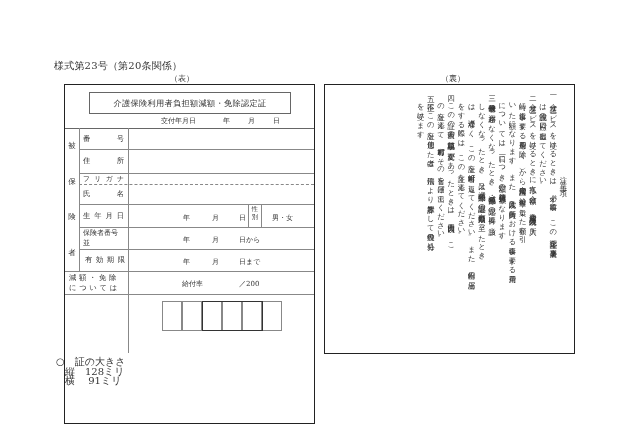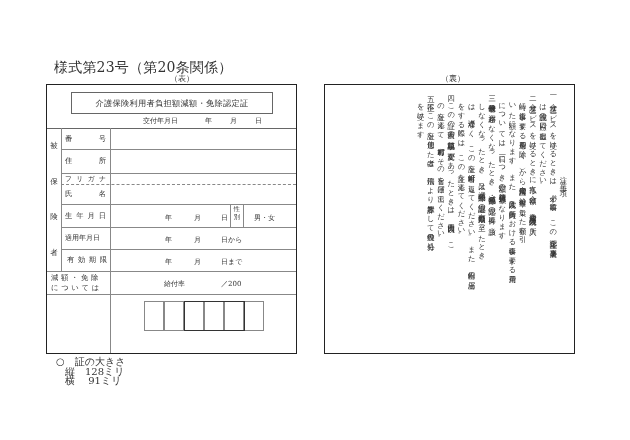--- a/index.html
+++ b/index.html
@@ -1,25 +1,25 @@
 <!DOCTYPE html>
 <html><head>
   <meta charset="utf-8">
   <style>
     html, body { margin:0; padding:0; }
     body { width:630px; height:440px; background:#ffffff; position:relative; overflow:hidden;
            font-family:"DejaVu Serif","Liberation Serif",serif; color:#333; }
     .abs { position:absolute; }
-    .form-id { left:54px; top:59px; font-size:14px; letter-spacing:0.2px; }
+    .form-id { left:54px; top:59px; font-size:10px; letter-spacing:0.2px; }
     .side-label { font-size:8px; top:73px; }
     .front-label { left:170px; }
     .back-label { left:441px; }
 
     
-    .front { left:46px; top:84px; width:251px; height:270px; border:1.3px solid #222; box-sizing:border-box; }
+    .front { left:64px; top:84px; width:251px; height:340px; border:1.3px solid #222; box-sizing:border-box; }
     .title-box { left:24px; top:7px; width:202px; height:22px; border:1px solid #666; box-sizing:border-box;
                  display:flex; align-items:center; justify-content:center; font-size:8.2px; letter-spacing:0.3px; }
     .issue-row { left:0; top:31px; width:100%; height:12px; font-size:7px; }
     .issue-row span { position:absolute; top:0; }
     .hline { position:absolute; left:0; height:0; border-top:1px solid #888; }
     .hline.dashed { border-top:1px dashed #888; }
     .vline { position:absolute; top:0; width:0; border-left:1px solid #888; }
     .cell-label { position:absolute; font-size:7.3px; display:flex; align-items:center; justify-content:space-between; box-sizing:border-box; padding:0 4px; }
     .cell-label span { display:inline-block; }
     .value-text { position:absolute; font-size:7px; }
@@ -99,21 +99,21 @@
     <span>月</span>
     <span>日</span>
   </div>
   <span class="value-text" style="left:118px;top:128px">年</span>
   <span class="value-text" style="left:147px;top:128px">月</span>
   <span class="value-text" style="left:174px;top:128px">日</span>
   <span class="value-text" style="left:185px;top:120px;width:10px;font-size:6.3px;line-height:7.5px;text-align:center">性別</span>
   <span class="value-text" style="left:207px;top:128px">男・女</span>
 
   <div class="cell-label" style="left:14px;top:142px;width:49px;height:22px;font-size:7px">
-    <span>適用年月日</span>
+    <span>保険者番号並</span>
   </div>
   <span class="value-text" style="left:118px;top:150px">年</span>
   <span class="value-text" style="left:147px;top:150px">月</span>
   <span class="value-text" style="left:174px;top:150px">日から</span>
 
   <div class="cell-label" style="left:14px;top:164px;width:49px;height:22px;padding:0 3px 0 6px">
     <span>有</span>
     <span>効</span>
     <span>期</span>
     <span>限</span>

